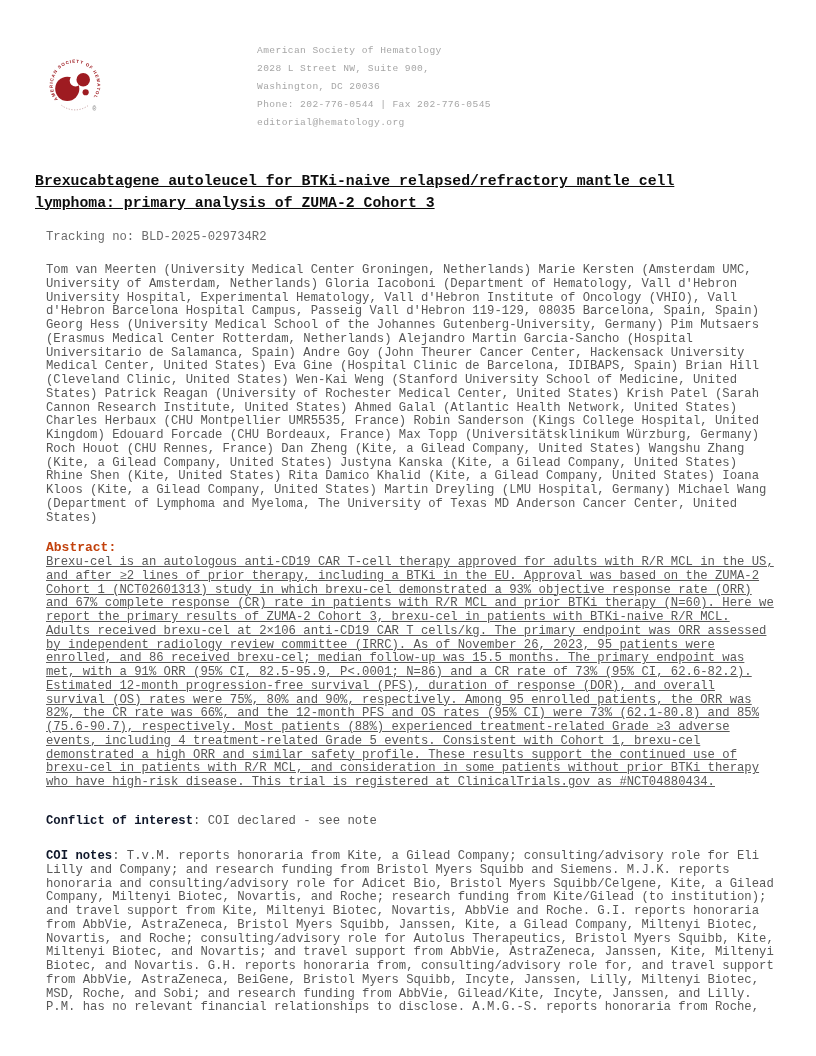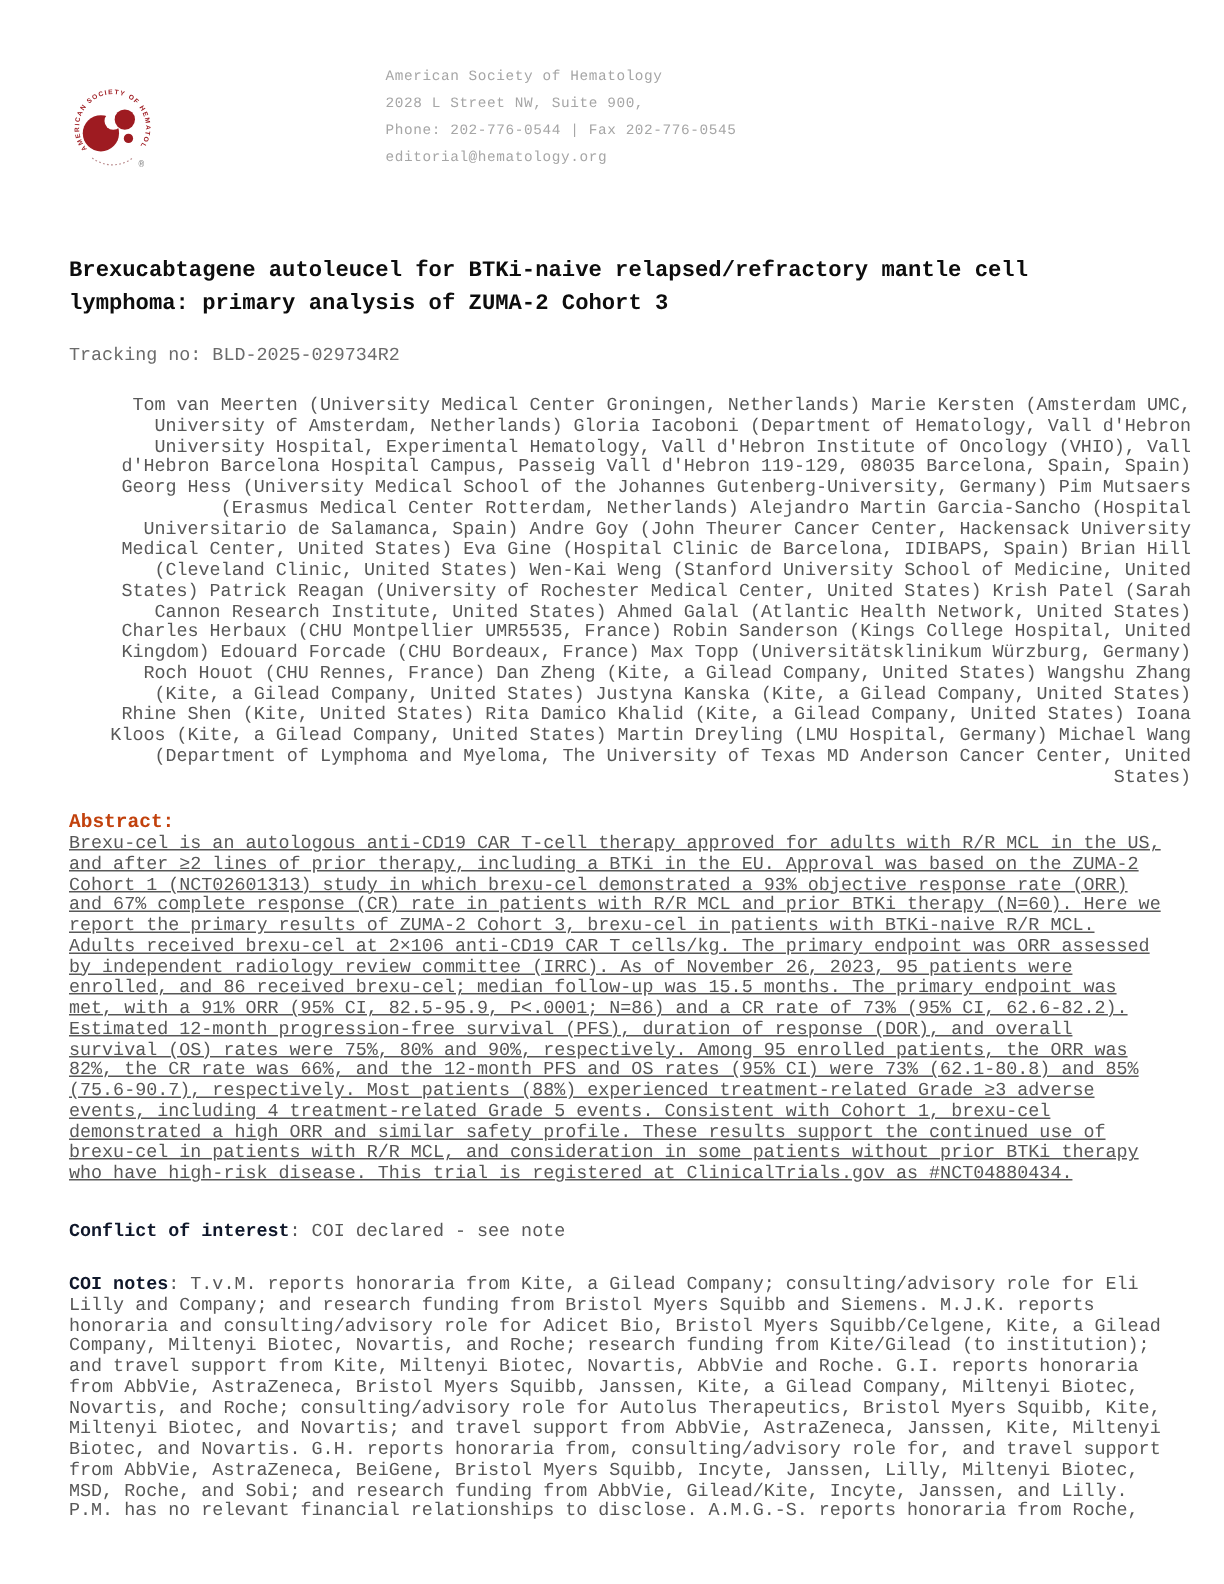--- a/index.html
+++ b/index.html
@@ -45,48 +45,49 @@
     top: 42px;
     font-size: 9.6px;
     line-height: 18px;
     color: #a6a6a6;
     letter-spacing: 0.4px;
     white-space: nowrap;
   }
   
   .title {
     position: absolute;
-    left: 46px;
+    left: 35px;
     top: 171px;
     width: 745px;
     font-size: 14.8px;
     line-height: 21.5px;
     font-weight: 700;
     color: #0d0d0d;
     white-space: pre-line;
+    text-decoration: underline;
   }
   .tracking {
     position: absolute;
     left: 46px;
     top: 230px;
     font-size: 12.25px;
     color: #6b6b6b;
     white-space: nowrap;
   }
   .bodyblock {
     position: absolute;
     left: 46px;
     width: 748px;
     font-size: 12.25px;
     line-height: 13.75px;
     color: #585858;
     white-space: pre-wrap;
     margin: 0;
   }
-  .authors { top: 264px; text-align: right; }
+  .authors { top: 264px; }
   .abstract-label {
     position: absolute;
     left: 46px;
     top: 540px;
     font-size: 13px;
     font-weight: 700;
     color: #c2410c;
   }
   .abstract-body { top: 556px; text-decoration: underline; }
   .coi-line { top: 815px; }
@@ -110,20 +111,21 @@
     <circle cx="38.5" cy="24.5" r="7" fill="#9e1b21"></circle>
     <circle cx="41" cy="37.5" r="3.2" fill="#9e1b21"></circle>
     <path d="M 16 51 A 23 23 0 0 0 44 51" fill="none" stroke="#b98a8c" stroke-width="0.8" stroke-dasharray="1.2 1.6"></path>
     <text x="48" y="57" font-size="6.5" fill="#8a8a8a">®</text>
   </svg>
 
 
   <div class="contact">
     <div>American Society of Hematology</div>
     <div>2028 L Street NW, Suite 900,</div>
+    <div>Washington, DC 20036</div>
     <div>Phone: 202-776-0544 | Fax 202-776-0545</div>
     <div>editorial@hematology.org</div>
   </div>
 
   <h1 class="title" style="margin:0;">Brexucabtagene autoleucel for BTKi-naive relapsed/refractory mantle cell
 lymphoma: primary analysis of ZUMA-2 Cohort 3</h1>
 
   <div class="tracking">Tracking no: BLD-2025-029734R2</div>
 
   <p class="bodyblock authors">Tom van Meerten (University Medical Center Groningen, Netherlands) Marie Kersten (Amsterdam UMC,

